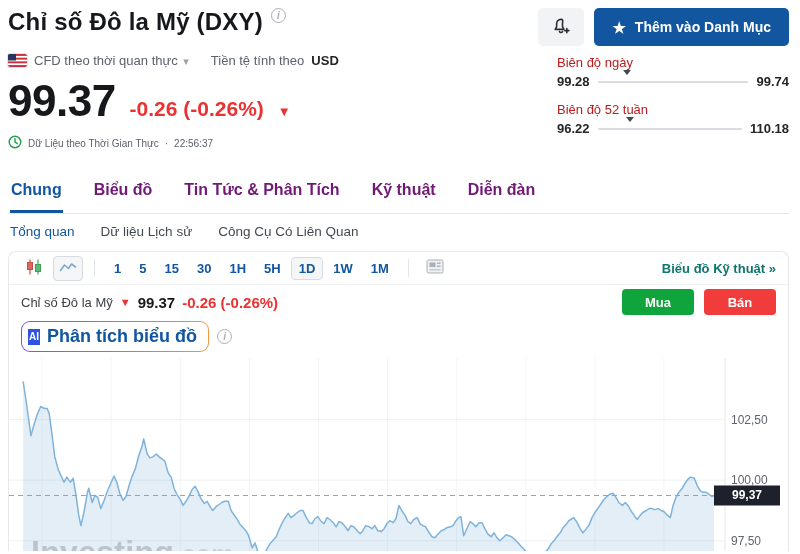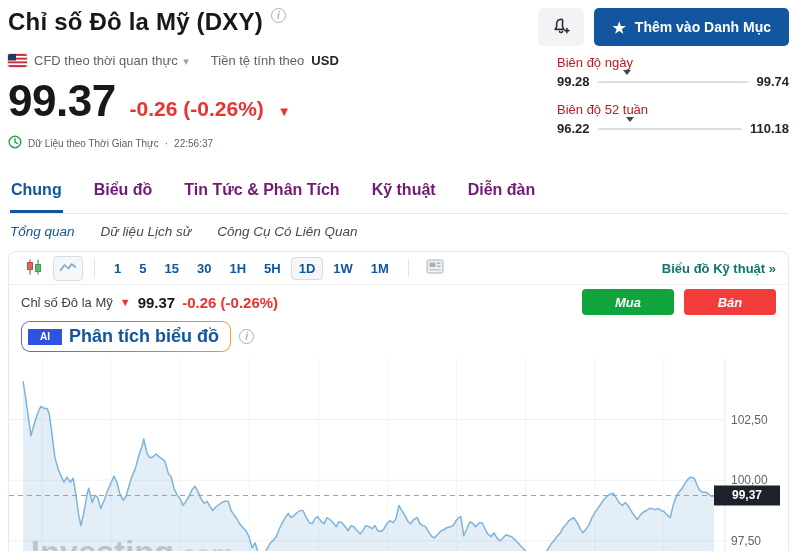--- a/index.html
+++ b/index.html
@@ -49,21 +49,21 @@
   .handle { position:absolute; top:-6px; margin-left:-4px; }
   .handle .tri { width:0; height:0; border-left:4px solid transparent;
                  border-right:4px solid transparent; border-top:5px solid #43484f; margin:0 auto; }
   .handle .bar { width:3px; height:5px; background:#43484f; margin:0 auto; }
 
   
   .tabs { display:flex; gap:30px; border-bottom:1px solid #e6e9eb; margin-top:22px; padding:0 2px; }
   .tab { font-size:16px; font-weight:700; color:#701a75; padding:8px 1px 11px;
          border-bottom:3px solid transparent; cursor:pointer; white-space:nowrap; }
   .tab.active { color:#1256a0; border-bottom-color:#1256a0; }
-  .subtabs { display:flex; gap:26px; margin-top:10px; padding:0 2px 12px;font-style:italic; }
+  .subtabs { display:flex; gap:26px; margin-top:10px; padding:0 2px 12px; }
   .subtab { font-size:13.5px; color:#44494f; cursor:pointer; white-space:nowrap; }
   .subtab.active { color:#1256a0; }
 
   
   .card { border:1px solid #e6e9eb; border-bottom:none; border-radius:8px 8px 0 0;
           height:300px; overflow:hidden; background:#fff; }
   .toolbar { display:flex; align-items:center; height:33px; padding:0 12px 0 10px;
              border-bottom:1px solid #edf0f2; gap:4px; }
   .icon-btn { border:1px solid transparent; background:none; border-radius:4px;
               padding:3px 5px; display:flex; align-items:center; cursor:pointer; }
@@ -74,32 +74,32 @@
   .tf-btn.selected { background:#f4f6f7; border-color:#d8dce0; }
   .toolbar-right { margin-left:auto; font-size:13px; font-weight:700; color:#0f766e;
                    cursor:pointer; white-space:nowrap; }
 
   .chart-head { display:flex; align-items:center; height:34px; padding:0 12px; gap:7px; }
   .ch-name { font-size:13px; color:#3c4146; }
   .ch-down { color:#e33; font-size:11px; }
   .ch-price { font-size:15px; font-weight:700; color:#17181c; }
   .ch-chg { font-size:15px; font-weight:600; color:#eb3232; }
   .trade-btns { margin-left:auto; display:flex; gap:10px; }
-  .buy-btn,.sell-btn { width:92px; height:26px; border:none; border-radius:4px; color:#fff;
-                       font-size:13px; font-weight:700; cursor:pointer; font-family:inherit;font-style:italic; }
+  .buy-btn,.sell-btn { width:72px; height:26px; border:none; border-radius:4px; color:#fff;
+                       font-size:13px; font-weight:700; cursor:pointer; font-family:inherit; }
   .buy-btn { background:#0fa43c; }
   .sell-btn { background:#f23c3c; }
 
   .ai-row { display:flex; align-items:center; gap:8px; padding:2px 12px 6px; }
   .ai-pill { display:flex; align-items:center; gap:7px; padding:4px 11px 4px 6px;
              border:1.5px solid transparent; border-radius:9px; cursor:pointer; background:
              linear-gradient(#fff,#fff) padding-box,
              linear-gradient(90deg,#6a5ced,#a868d8,#ef9a3d) border-box; }
   .ai-badge { background:#2e53e0; color:#fff; font-size:10px; font-weight:700;
-              border-radius:0; padding:3px 12px; line-height:1;text-align:center; }
+              border-radius:0; padding:3px 1px; line-height:1;text-align:center; }
   .ai-label { font-size:18px; font-weight:700; color:#1256a0; }
 
   .chart-area { position:relative; height:202px; }
   .chart-area svg { display:block; }
   .watermark { position:absolute; left:22px; top:176px; font-weight:700; font-size:32px;
                color:#bcc3cc; letter-spacing:.3px; white-space:nowrap; }
   .watermark .dotcom { font-size:25px; color:#cbd1d8; }
 </style>
 </head>
 <body>

